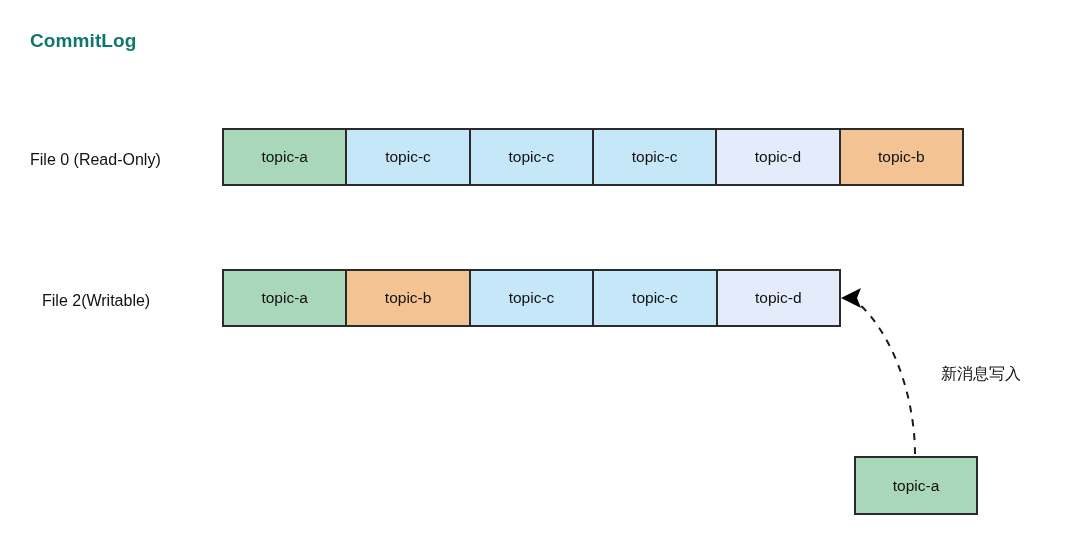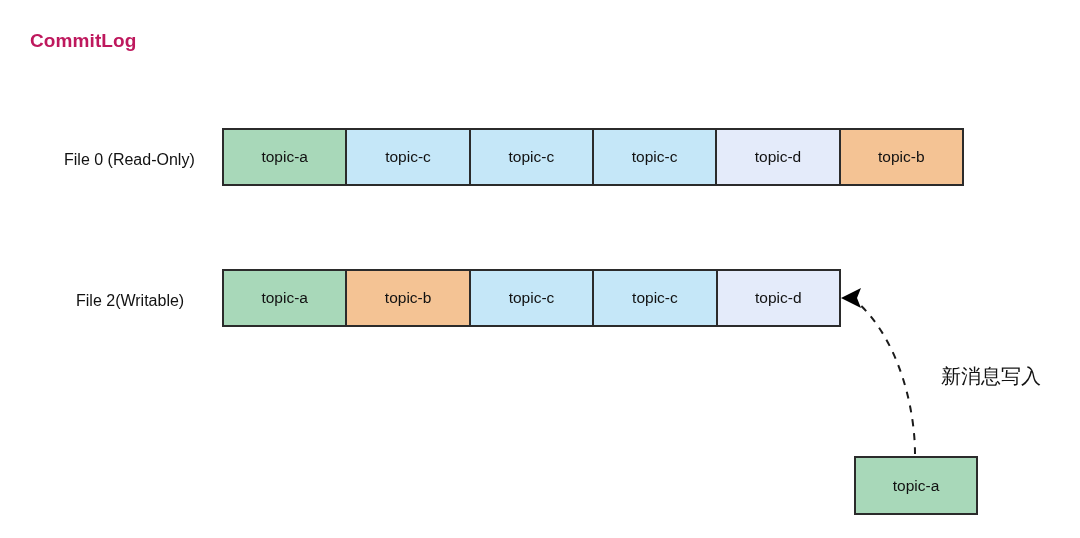--- a/index.html
+++ b/index.html
@@ -25,33 +25,32 @@
   }
 
   
   #page-title {
     position: absolute;
     left: 30px;
     top: 30px;
     font-size: 19px;
     font-weight: bold;
     letter-spacing: 0.1px;
-    color: #be185d;
+    color: #0f766e;
     white-space: nowrap;
     text-align: center;
   }
 
   
   .row-label {
     position: absolute;
     font-size: 16px;
     color: #111111;
     white-space: nowrap;
     line-height: 1;
-    margin-left: 34px;
   }
   #file0-label { left: 30px;  top: 152px; }
   #file1-label { left: 42px;  top: 293px; }
 
   
   .strip {
     position: absolute;
     display: flex;
     box-sizing: border-box;
     border: 2px solid #2b2b2b;
@@ -97,21 +96,21 @@
     font-size: 15.5px;
     color: #111111;
     white-space: nowrap;
   }
 
   
   #write-annotation {
     position: absolute;
     left: 941px;
     top: 366px;
-    font-size: 20px;
+    font-size: 16px;
     color: #111111;
     white-space: nowrap;
     line-height: 1;
   }
 
   
   #connector-layer {
     position: absolute;
     left: 0;
     top: 0;

